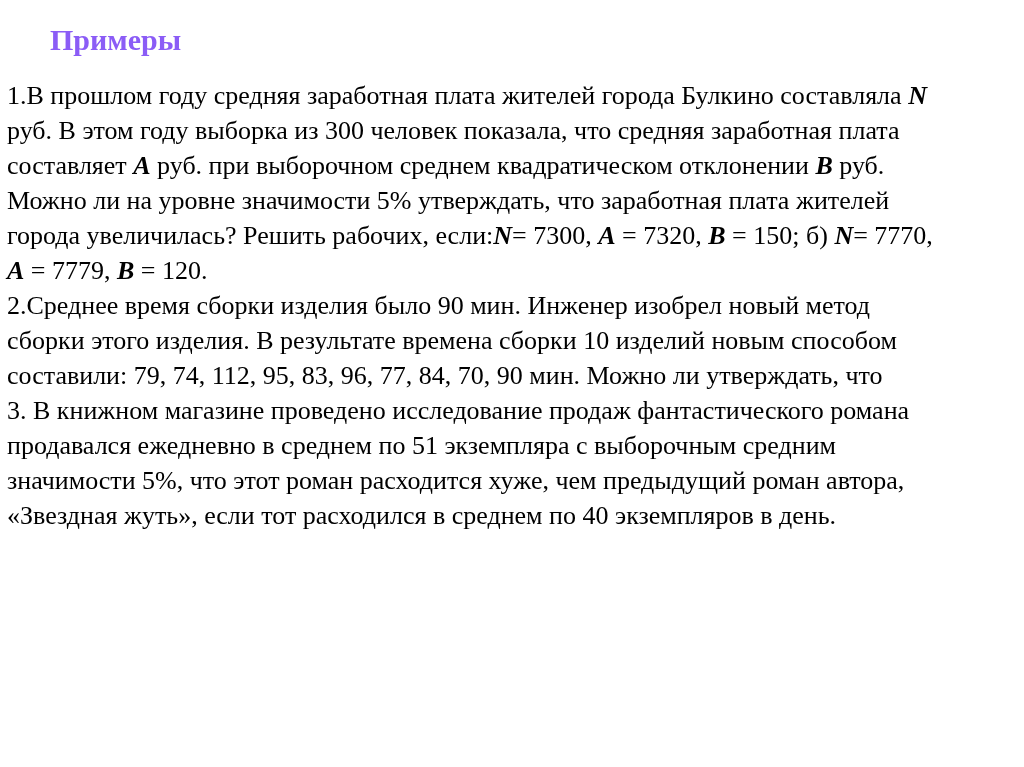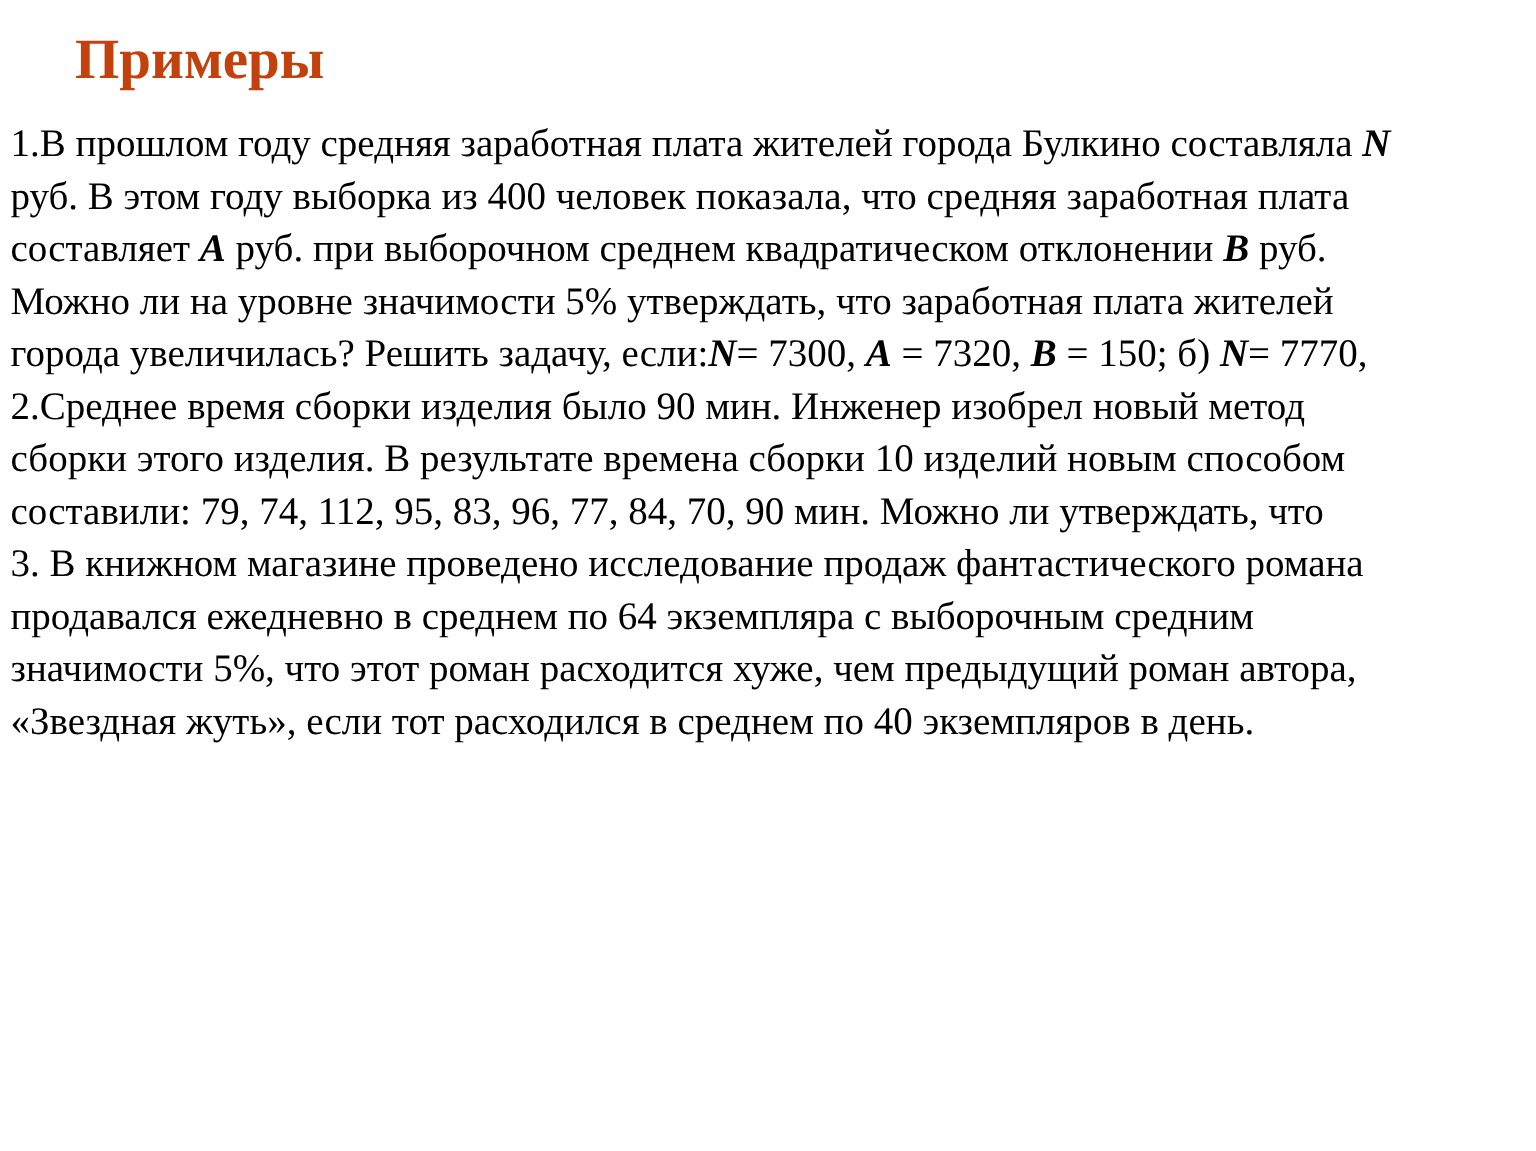--- a/index.html
+++ b/index.html
@@ -19,24 +19,24 @@
     position: absolute;
     left: 0; top: 0;
     width: 1024px;
     height: 767px;
     background: #ffffff;
   }
   .slide-title {
     position: absolute;
     left: 50px;
     top: 18px;
-    font-size: 38px;
+    font-size: 30px;
     line-height: 44px;
     font-weight: bold;
-    color: #c2410c;
+    color: #8b5cf6;
     white-space: nowrap;
   }
   .body-text {
     position: absolute;
     left: 7px;
     top: 78px;
     width: 1014px;
     font-size: 26px;
     line-height: 35px;
     color: #000000;
@@ -49,25 +49,26 @@
     font-style: italic;
   }
 </style>
 </head>
 <body>
 
 <div class="slide">
   <div class="slide-title">Примеры</div>
   <div class="body-text">
       <div class="line"><span>1.В прошлом году средняя заработная плата жителей города Булкино составляла </span><span class="var">N</span></div>
-      <div class="line"><span>руб. В этом году выборка из 400 человек показала, что средняя заработная плата</span></div>
+      <div class="line"><span>руб. В этом году выборка из 300 человек показала, что средняя заработная плата</span></div>
       <div class="line"><span>составляет </span><span class="var">A</span><span> руб. при выборочном среднем квадратическом отклонении </span><span class="var">B</span><span> руб.</span></div>
       <div class="line"><span>Можно ли на уровне значимости 5% утверждать, что заработная плата жителей</span></div>
-      <div class="line"><span>города увеличилась? Решить задачу, если:</span><span class="var">N</span><span>= 7300, </span><span class="var">A</span><span> = 7320, </span><span class="var">B</span><span> = 150; б) </span><span class="var">N</span><span>= 7770,</span></div>
+      <div class="line"><span>города увеличилась? Решить рабочих, если:</span><span class="var">N</span><span>= 7300, </span><span class="var">A</span><span> = 7320, </span><span class="var">B</span><span> = 150; б) </span><span class="var">N</span><span>= 7770,</span></div>
+      <div class="line"><span class="var">A</span><span> = 7779, </span><span class="var">B</span><span> = 120.</span></div>
       <div class="line"><span>2.Среднее время сборки изделия было 90 мин. Инженер изобрел новый метод</span></div>
       <div class="line"><span>сборки этого изделия. В результате времена сборки 10 изделий новым способом</span></div>
       <div class="line"><span>составили: 79, 74, 112, 95, 83, 96, 77, 84, 70, 90 мин. Можно ли утверждать, что</span></div>
       <div class="line"><span>3. В книжном магазине проведено исследование продаж фантастического романа</span></div>
-      <div class="line"><span>продавался ежедневно в среднем по 64 экземпляра с выборочным средним</span></div>
+      <div class="line"><span>продавался ежедневно в среднем по 51 экземпляра с выборочным средним</span></div>
       <div class="line"><span>значимости 5%, что этот роман расходится хуже, чем предыдущий роман автора,</span></div>
       <div class="line"><span>«Звездная жуть», если тот расходился в среднем по 40 экземпляров в день.</span></div>
     </div>
 </div>
 
 </body></html>

